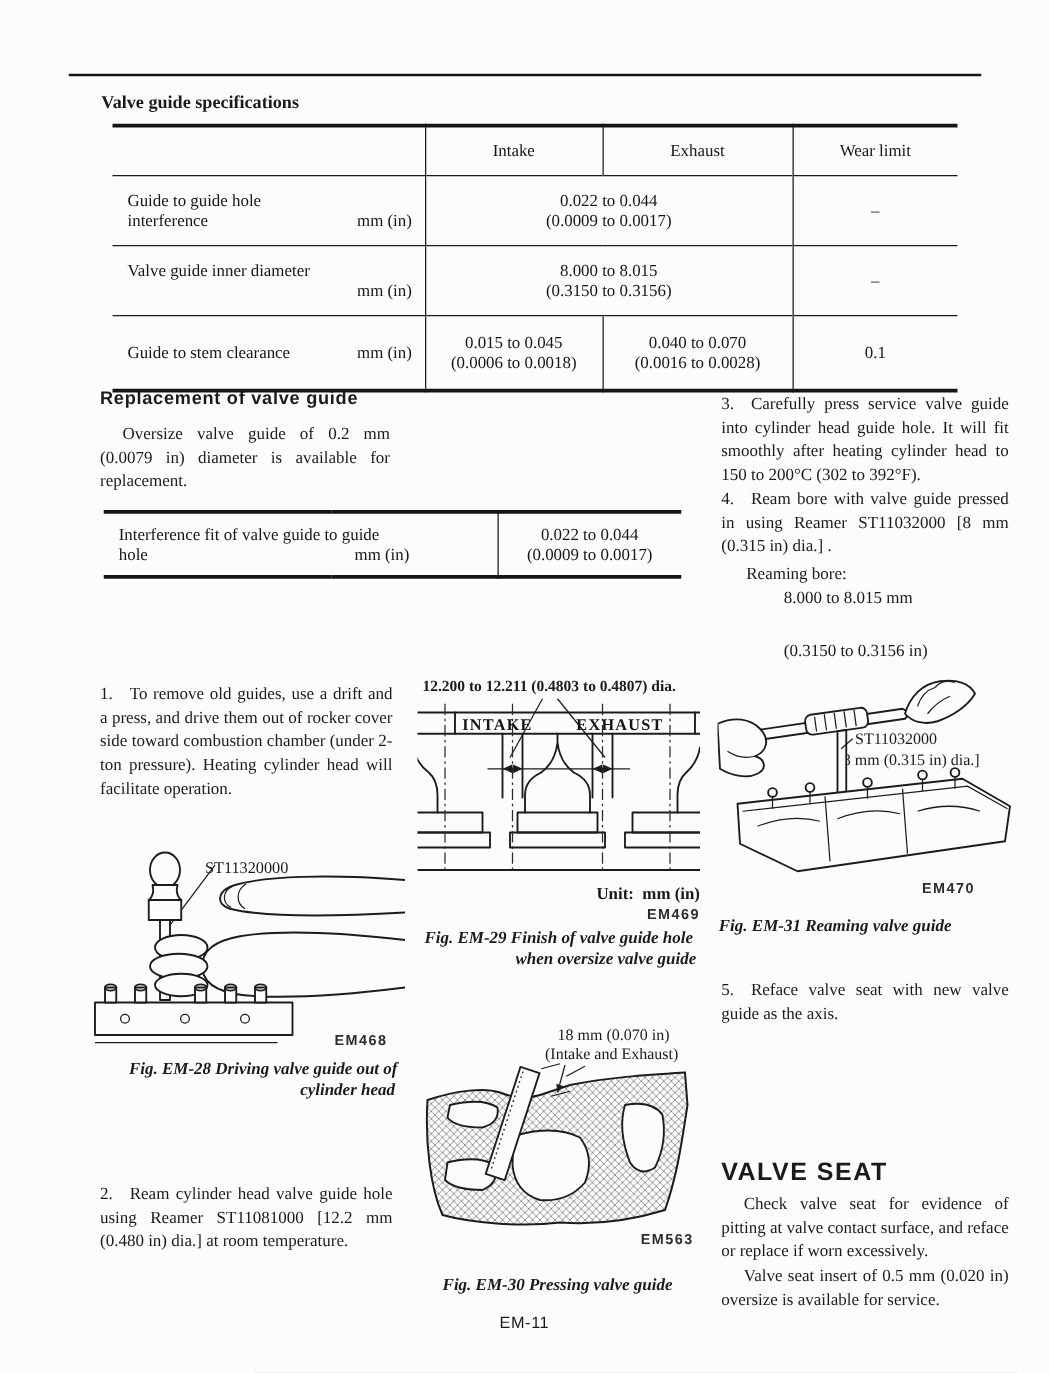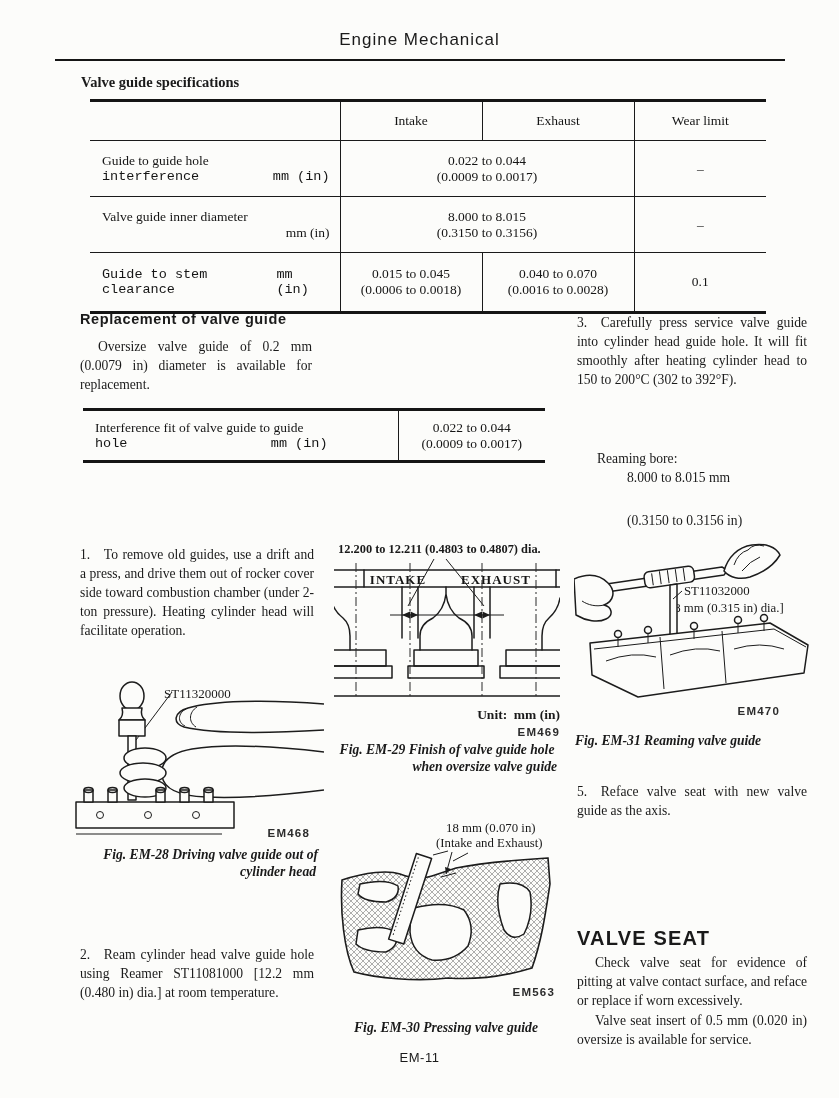--- a/index.html
+++ b/index.html
@@ -20,36 +20,35 @@
   .hdr-rule{height:2px;background:#151515;}
   
   table{border-collapse:collapse;font-size:13.5px;font-family:"Liberation Serif",serif;color:#151515;}
   table.spec{width:676px;border-top:3px solid #151515;border-bottom:3px solid #151515;}
   table.svc{width:462px;border-top:3px solid #151515;border-bottom:3px solid #151515;}
   td{padding:4px 6px;vertical-align:middle;}
   td.vl{border-left:1.6px solid #1a1a1a;}
   tr.sep td{border-top:1.8px solid #1a1a1a;}
   td.c{text-align:center;}
   td.lab{padding-left:12px;padding-right:10px;}
-  .lr{display:flex;justify-content:space-between;font-family:Liberation Mono, monospace;}
+  .lr{display:flex;justify-content:space-between;}
   .hrow td{height:30px;}
   
   svg .ln{stroke:#1c1c1c;stroke-width:1.5;fill:none;stroke-linecap:round;stroke-linejoin:round;}
   svg .lnf{stroke:#1c1c1c;stroke-width:1.5;fill:#fcfcfa;stroke-linejoin:round;}
   svg .thin{stroke:#1c1c1c;stroke-width:1;fill:none;}
   svg .cl{stroke:#2a2a2a;stroke-width:1;fill:none;stroke-dasharray:9 3 2 3;}
   svg .blk{fill:#1c1c1c;stroke:none;}
   svg text{font-family:"Liberation Serif",serif;font-weight:bold;fill:#151515;}
 </style>
 </head>
 <body>
 
 <div class="page">
 
-  <div class="abs sans" style="left:0;top:30px;width:100%;text-align:center;font-size:17px;letter-spacing:1px;">Engine  Mechanical</div>
   <div class="abs hdr-rule" style="left:55px;top:59px;width:730px;"></div>
 
   <div class="abs" style="left:81px;top:74px;font-weight:bold;font-size:14.5px;">Valve guide specifications</div>
 
   <div class="abs" style="left:90px;top:99px;">
     <table class="spec">
       <colgroup>
           <col style="width:250px">
           <col style="width:142px">
           <col style="width:152px">
@@ -230,20 +229,21 @@
     <line class="thin" x1="97" y1="5" x2="112" y2="1"></line>
     <line class="thin" x1="105" y1="27" x2="120" y2="23"></line>
     <line class="thin" x1="116" y1="2" x2="110" y2="24"></line>
     <polygon class="blk" points="110,24 109,17 115,19"></polygon>
     <line class="thin" x1="132" y1="3" x2="117" y2="11"></line>
   </svg>
   <span class="abs figtag" style="left:480px;top:986px;width:75px;text-align:right;">EM563</span>
   <div class="abs caption" style="left:333px;top:1019px;width:226px;text-align:center;">Fig. EM-30  Pressing valve guide</div>
 
   <div class="abs just body-text" style="left:577px;top:313px;width:230px;">3. Carefully press service valve guide into cylinder head guide hole. It will fit smoothly after heating cylinder head to 150 to 200°C (302 to 392°F).</div>
+  <div class="abs just body-text" style="left:577px;top:389px;width:230px;">4. Ream bore with valve guide pressed in using Reamer ST11032000 [8 mm (0.315 in) dia.] .</div>
   <div class="abs body-text" style="left:597px;top:449px;">Reaming bore:</div>
   <div class="abs body-text" style="left:627px;top:468px;">8.000 to 8.015 mm</div>
   <div class="abs body-text" style="left:627px;top:511px;">(0.3150 to 0.3156 in)</div>
 
   <span class="abs" style="left:684px;top:584px;font-size:12.8px;">ST11032000</span>
   <span class="abs" style="left:670px;top:601px;font-size:12.8px;">[8 mm (0.315 in) dia.]</span>
   <svg class="abs" style="left:574px;top:543px;" width="246" height="162" viewBox="0 0 246 162">
     <path class="ln" d="M12 44 L148 24 M12 52 L150 32 M12 44 Q6 48 12 52 M148 24 Q155 27 150 32"></path>
     <g transform="rotate(-8 95 32)">
       <rect class="lnf" x="70" y="26" width="50" height="16" rx="5"></rect>

